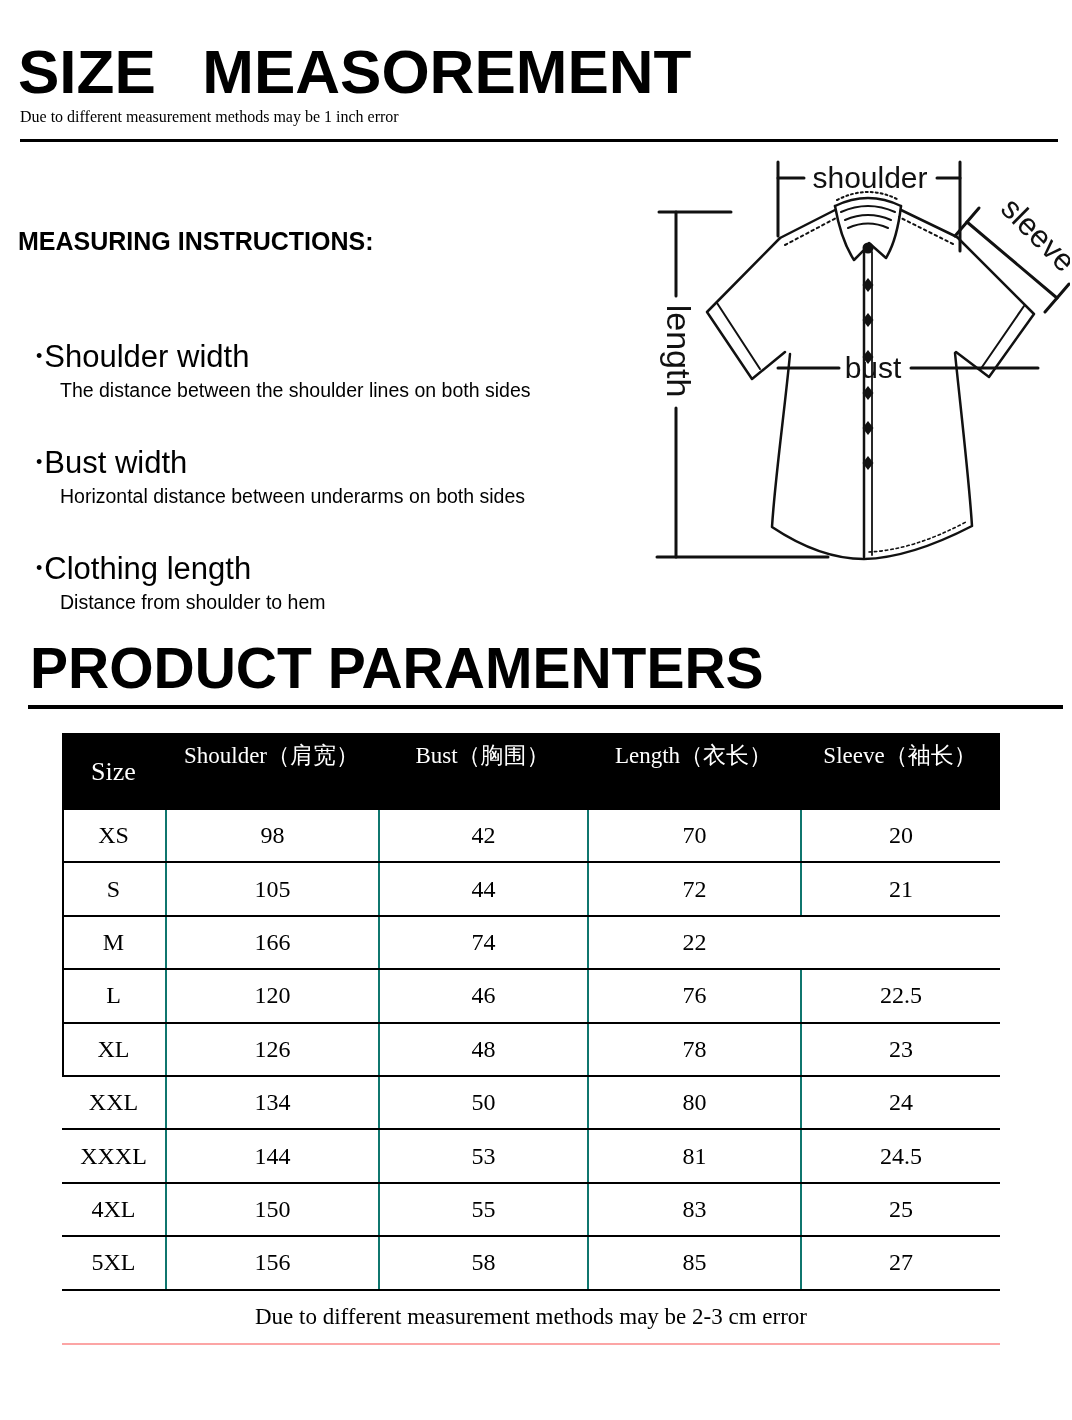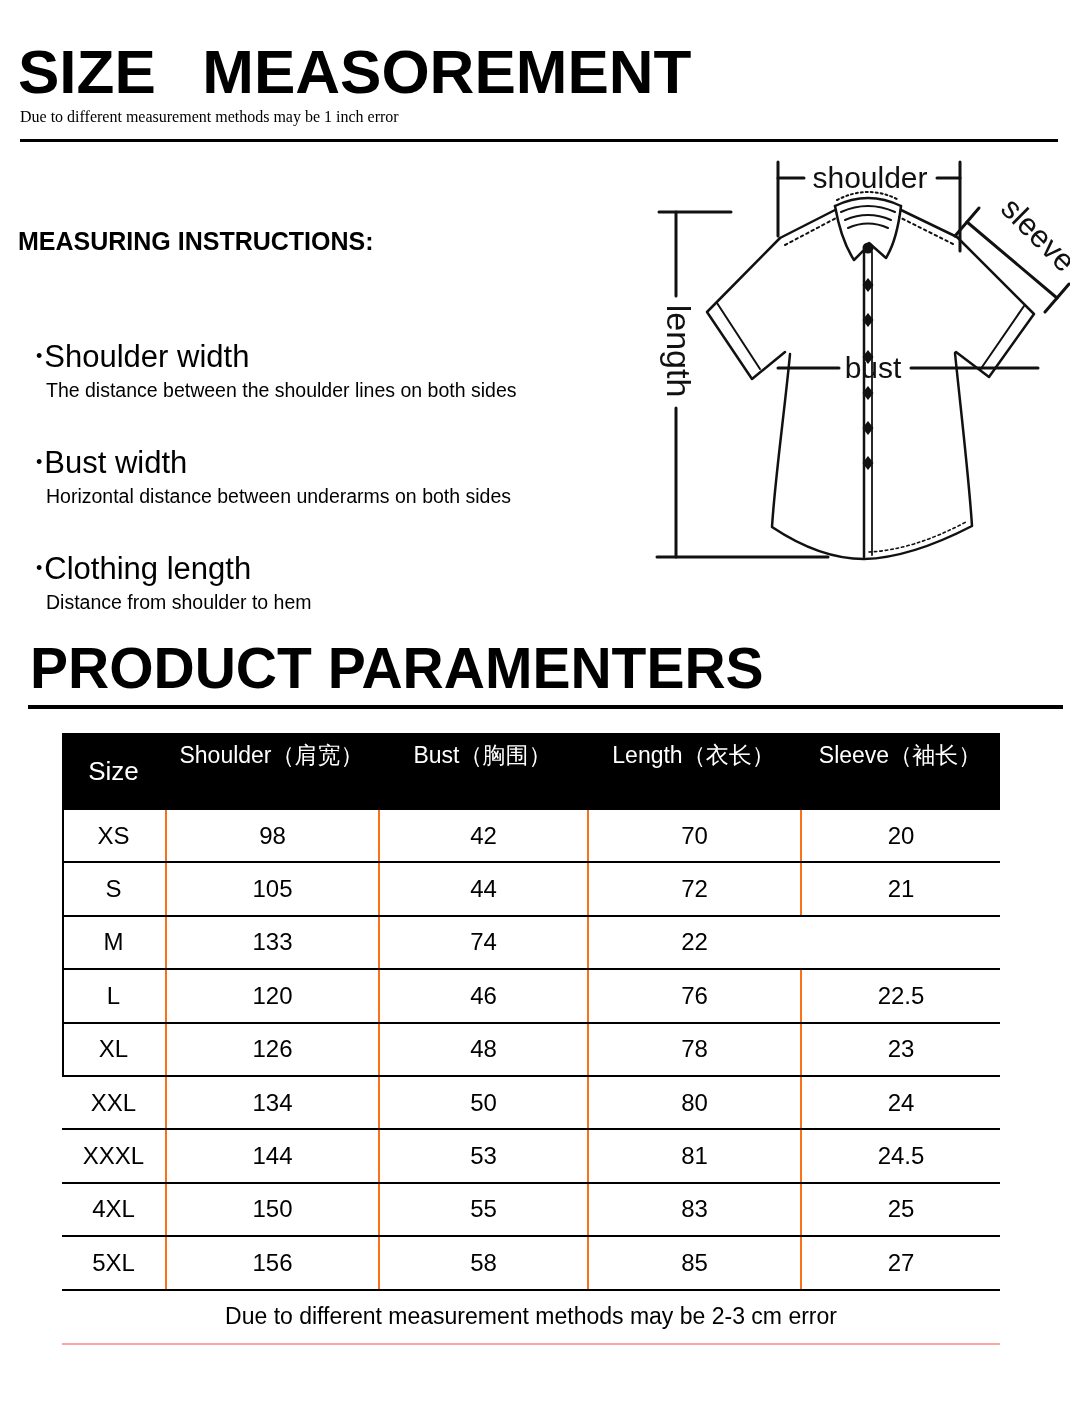--- a/index.html
+++ b/index.html
@@ -12,48 +12,48 @@
               font-family:"Liberation Sans",sans-serif;}
   .subtitle{position:absolute;left:20px;top:108px;font-size:16px;
             font-family:"Liberation Serif",serif;}
   .rule-top{position:absolute;left:20px;top:139px;width:1038px;height:3px;background:#000;}
 
   .instr-heading{position:absolute;left:18px;top:227px;font-size:25px;font-weight:700;}
 
   .instr-item{position:absolute;left:36px;}
   .instr-item .line1{font-size:31px;line-height:1.2;font-weight:400;margin-top:41px;}
   .instr-item .dot{font-size:18px;vertical-align:5px;margin-right:2px;}
-  .instr-item .desc{font-size:19.5px;margin-left:10px;margin-top:4px;}
+  .instr-item .desc{font-size:19.5px;margin-left:24px;margin-top:4px;}
   .item-0{top:297px;} .item-1{top:403px;} .item-2{top:509px;}
 
   .shirt-wrap{position:absolute;left:645px;top:148px;width:425px;height:440px;}
 
   
   .product-title{position:absolute;left:30px;top:640px;font-size:57px;font-weight:700;
                  line-height:1;letter-spacing:0px;white-space:pre;}
   .rule-mid{position:absolute;left:28px;top:705px;width:1035px;height:4px;background:#000;}
 
   
-  .size-table{position:absolute;left:62px;top:733px;width:938px;}
+  .size-table{position:absolute;left:62px;top:733px;width:938px;font-family:Liberation Serif, serif;}
   .thead{background:#000;color:#fff;height:77px;display:flex;}
   .size-col{width:103px;display:flex;align-items:center;justify-content:center;
             font-size:26px;}
   .head-right{width:835px;display:flex;flex-direction:row;}
   .head-row1{height:44px;display:grid;grid-template-columns:213px 209px 213px 200px;}
   .head-row1 div{display:flex;align-items:center;justify-content:center;font-size:23px;}
   .head-line{height:2px;background:#fff;margin-right:10px;}
   .head-row2{height:31px;display:grid;grid-template-columns:213px 209px 213px 200px;}
   .head-row2 div{display:flex;align-items:center;justify-content:center;font-size:22px;}
 
   .tbody{position:relative;}
   .tbody-left-edge{position:absolute;left:0;top:0;width:2px;height:267px;background:#000;}
   .trow{height:53.4px;box-sizing:border-box;border-bottom:2px solid #000;
         display:grid;grid-template-columns:103px 213px 209px 213px 200px;}
   .tcell{display:flex;align-items:center;justify-content:center;font-size:24px;}
-  .trow .tcell + .tcell{border-left:2px solid #f97316;}
+  .trow .tcell + .tcell{border-left:2px solid #0f766e;}
   .tfoot{height:54px;box-sizing:border-box;border-bottom:2px solid #fca5a5;
          display:flex;align-items:center;justify-content:center;font-size:23px;}
 </style>
 </head>
 <body>
 
 <div class="canvas">
 
   <div class="main-title">SIZE  MEASOREMENT</div>
   <div class="subtitle">Due to different measurement methods may be 1 inch error</div>
@@ -173,21 +173,21 @@
         </div>
         <div class="trow">
           <div class="tcell">S</div>
           <div class="tcell">105</div>
           <div class="tcell">44</div>
           <div class="tcell">72</div>
           <div class="tcell">21</div>
         </div>
         <div class="trow">
           <div class="tcell">M</div>
-          <div class="tcell">133</div>
+          <div class="tcell">166</div>
           <div class="tcell">74</div>
           <div class="tcell">22</div>
         </div>
         <div class="trow">
           <div class="tcell">L</div>
           <div class="tcell">120</div>
           <div class="tcell">46</div>
           <div class="tcell">76</div>
           <div class="tcell">22.5</div>
         </div>

